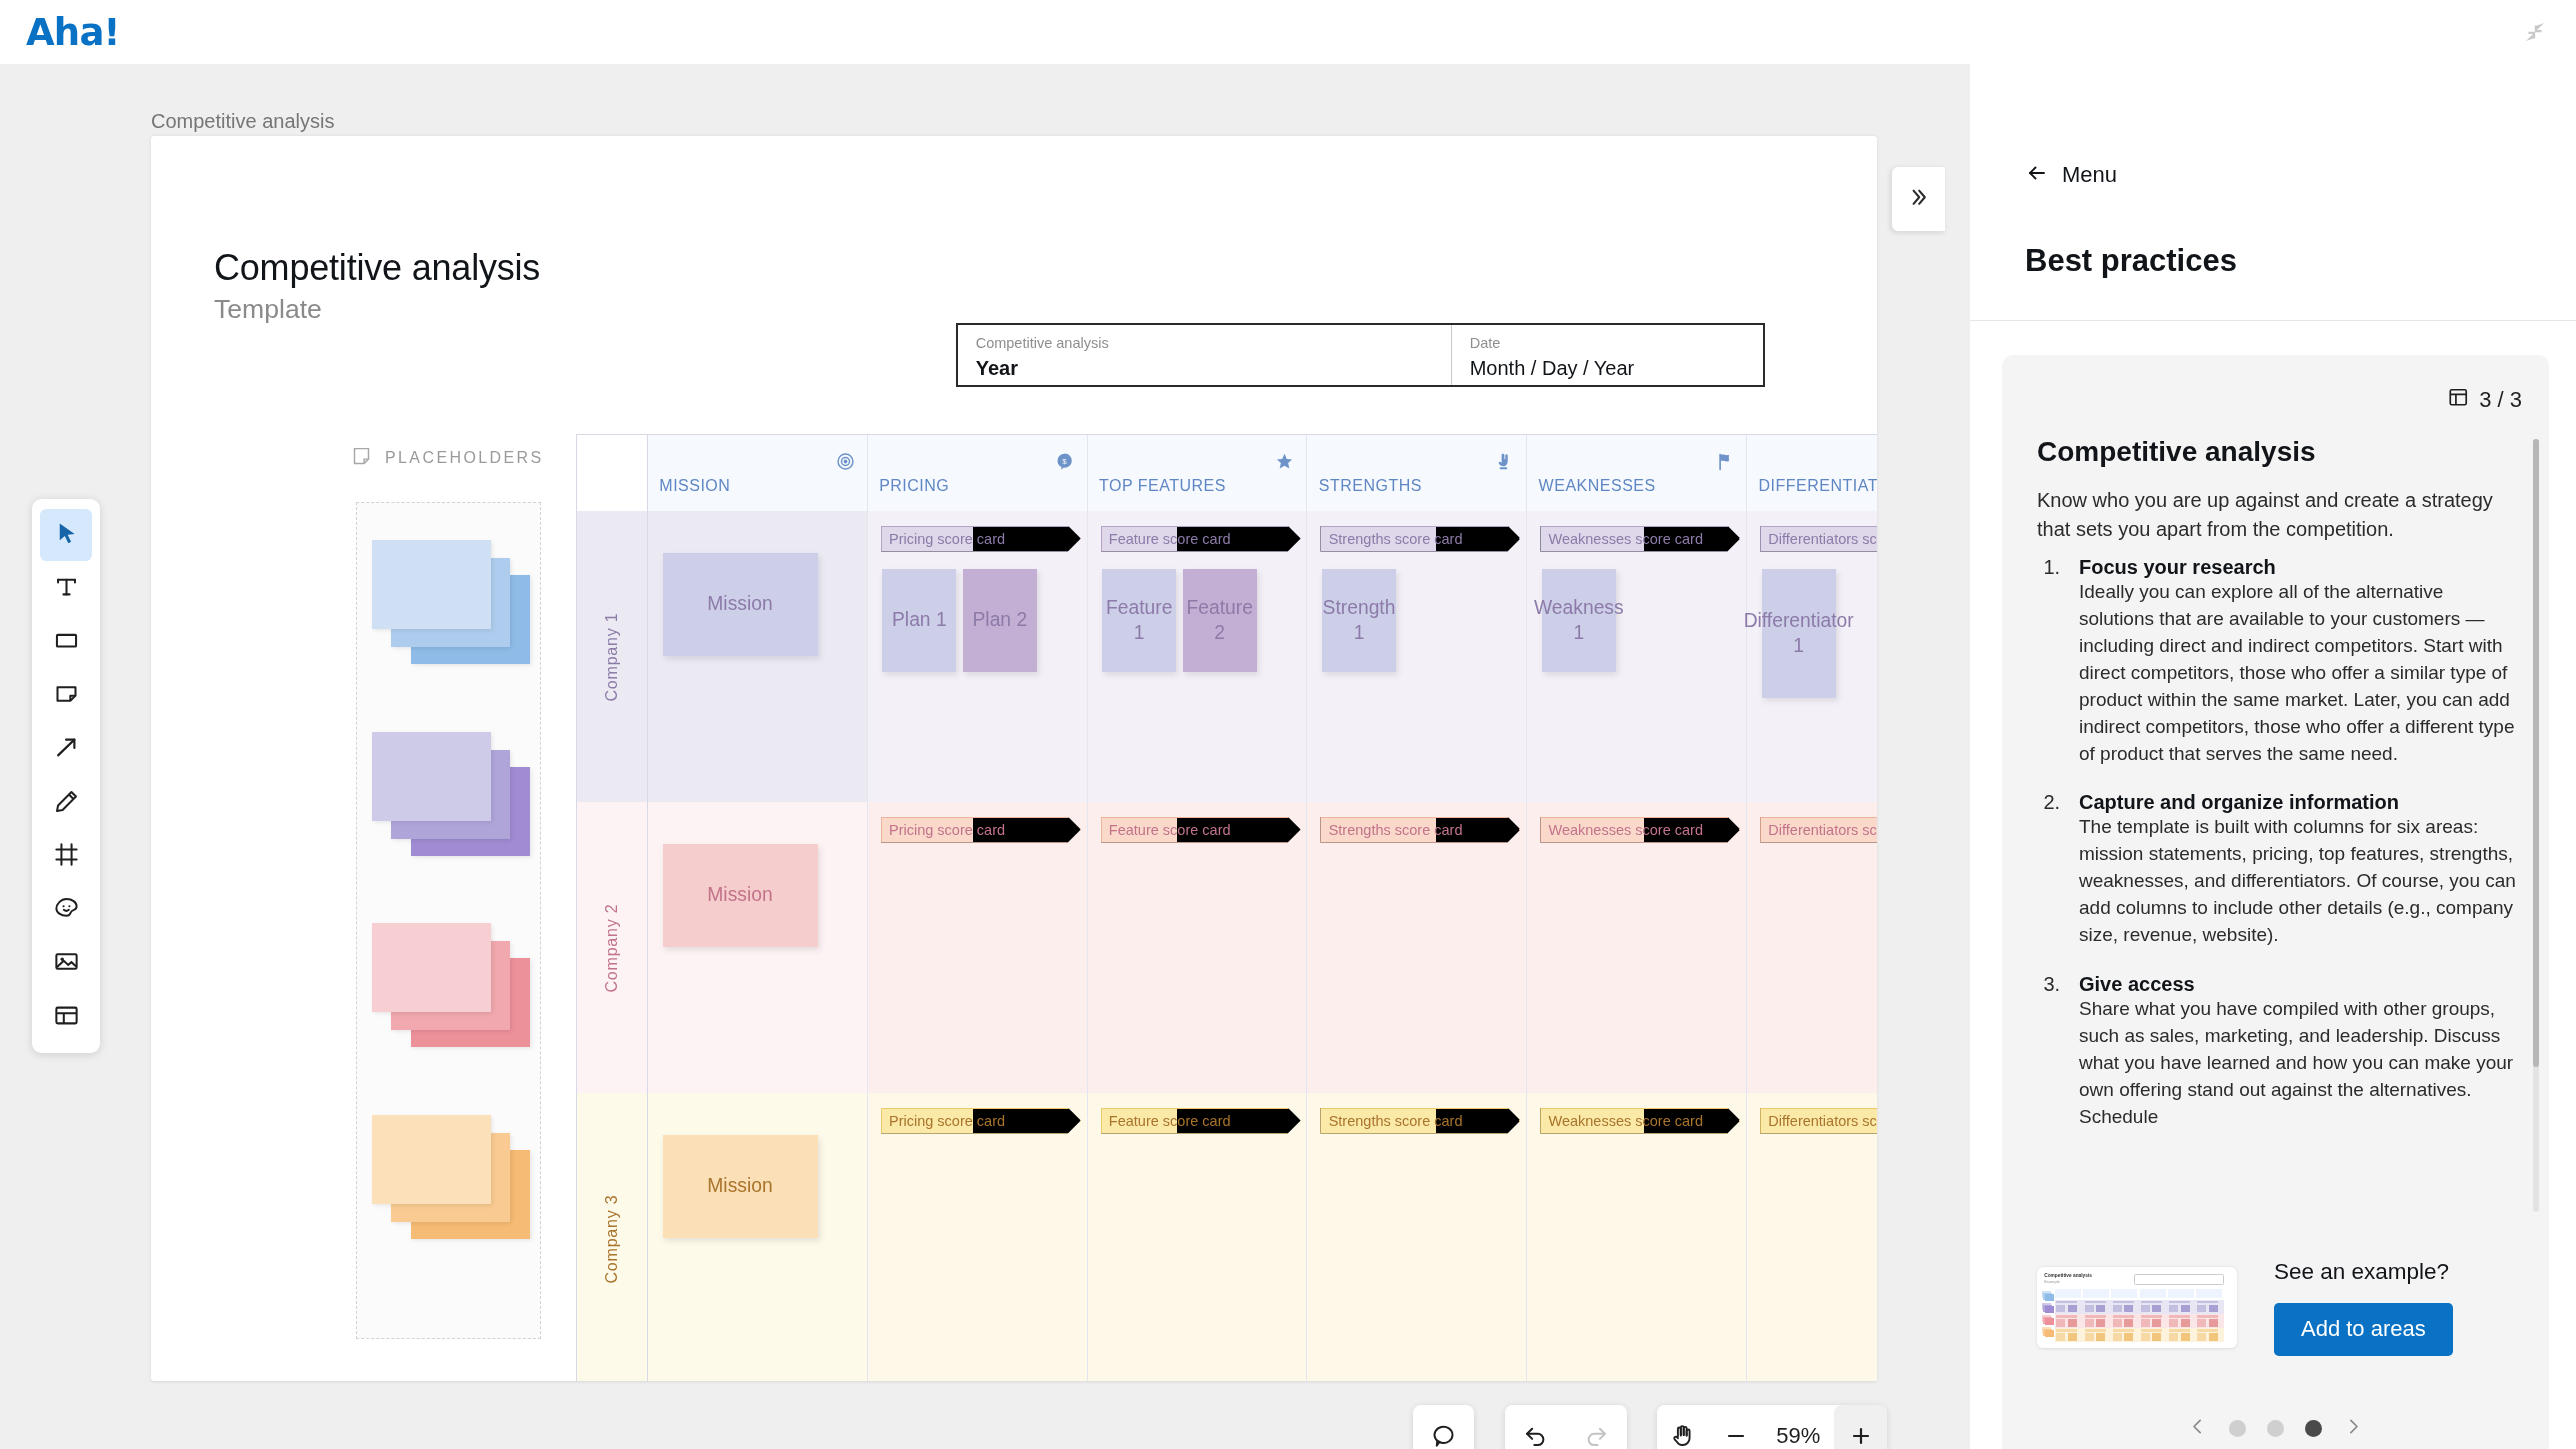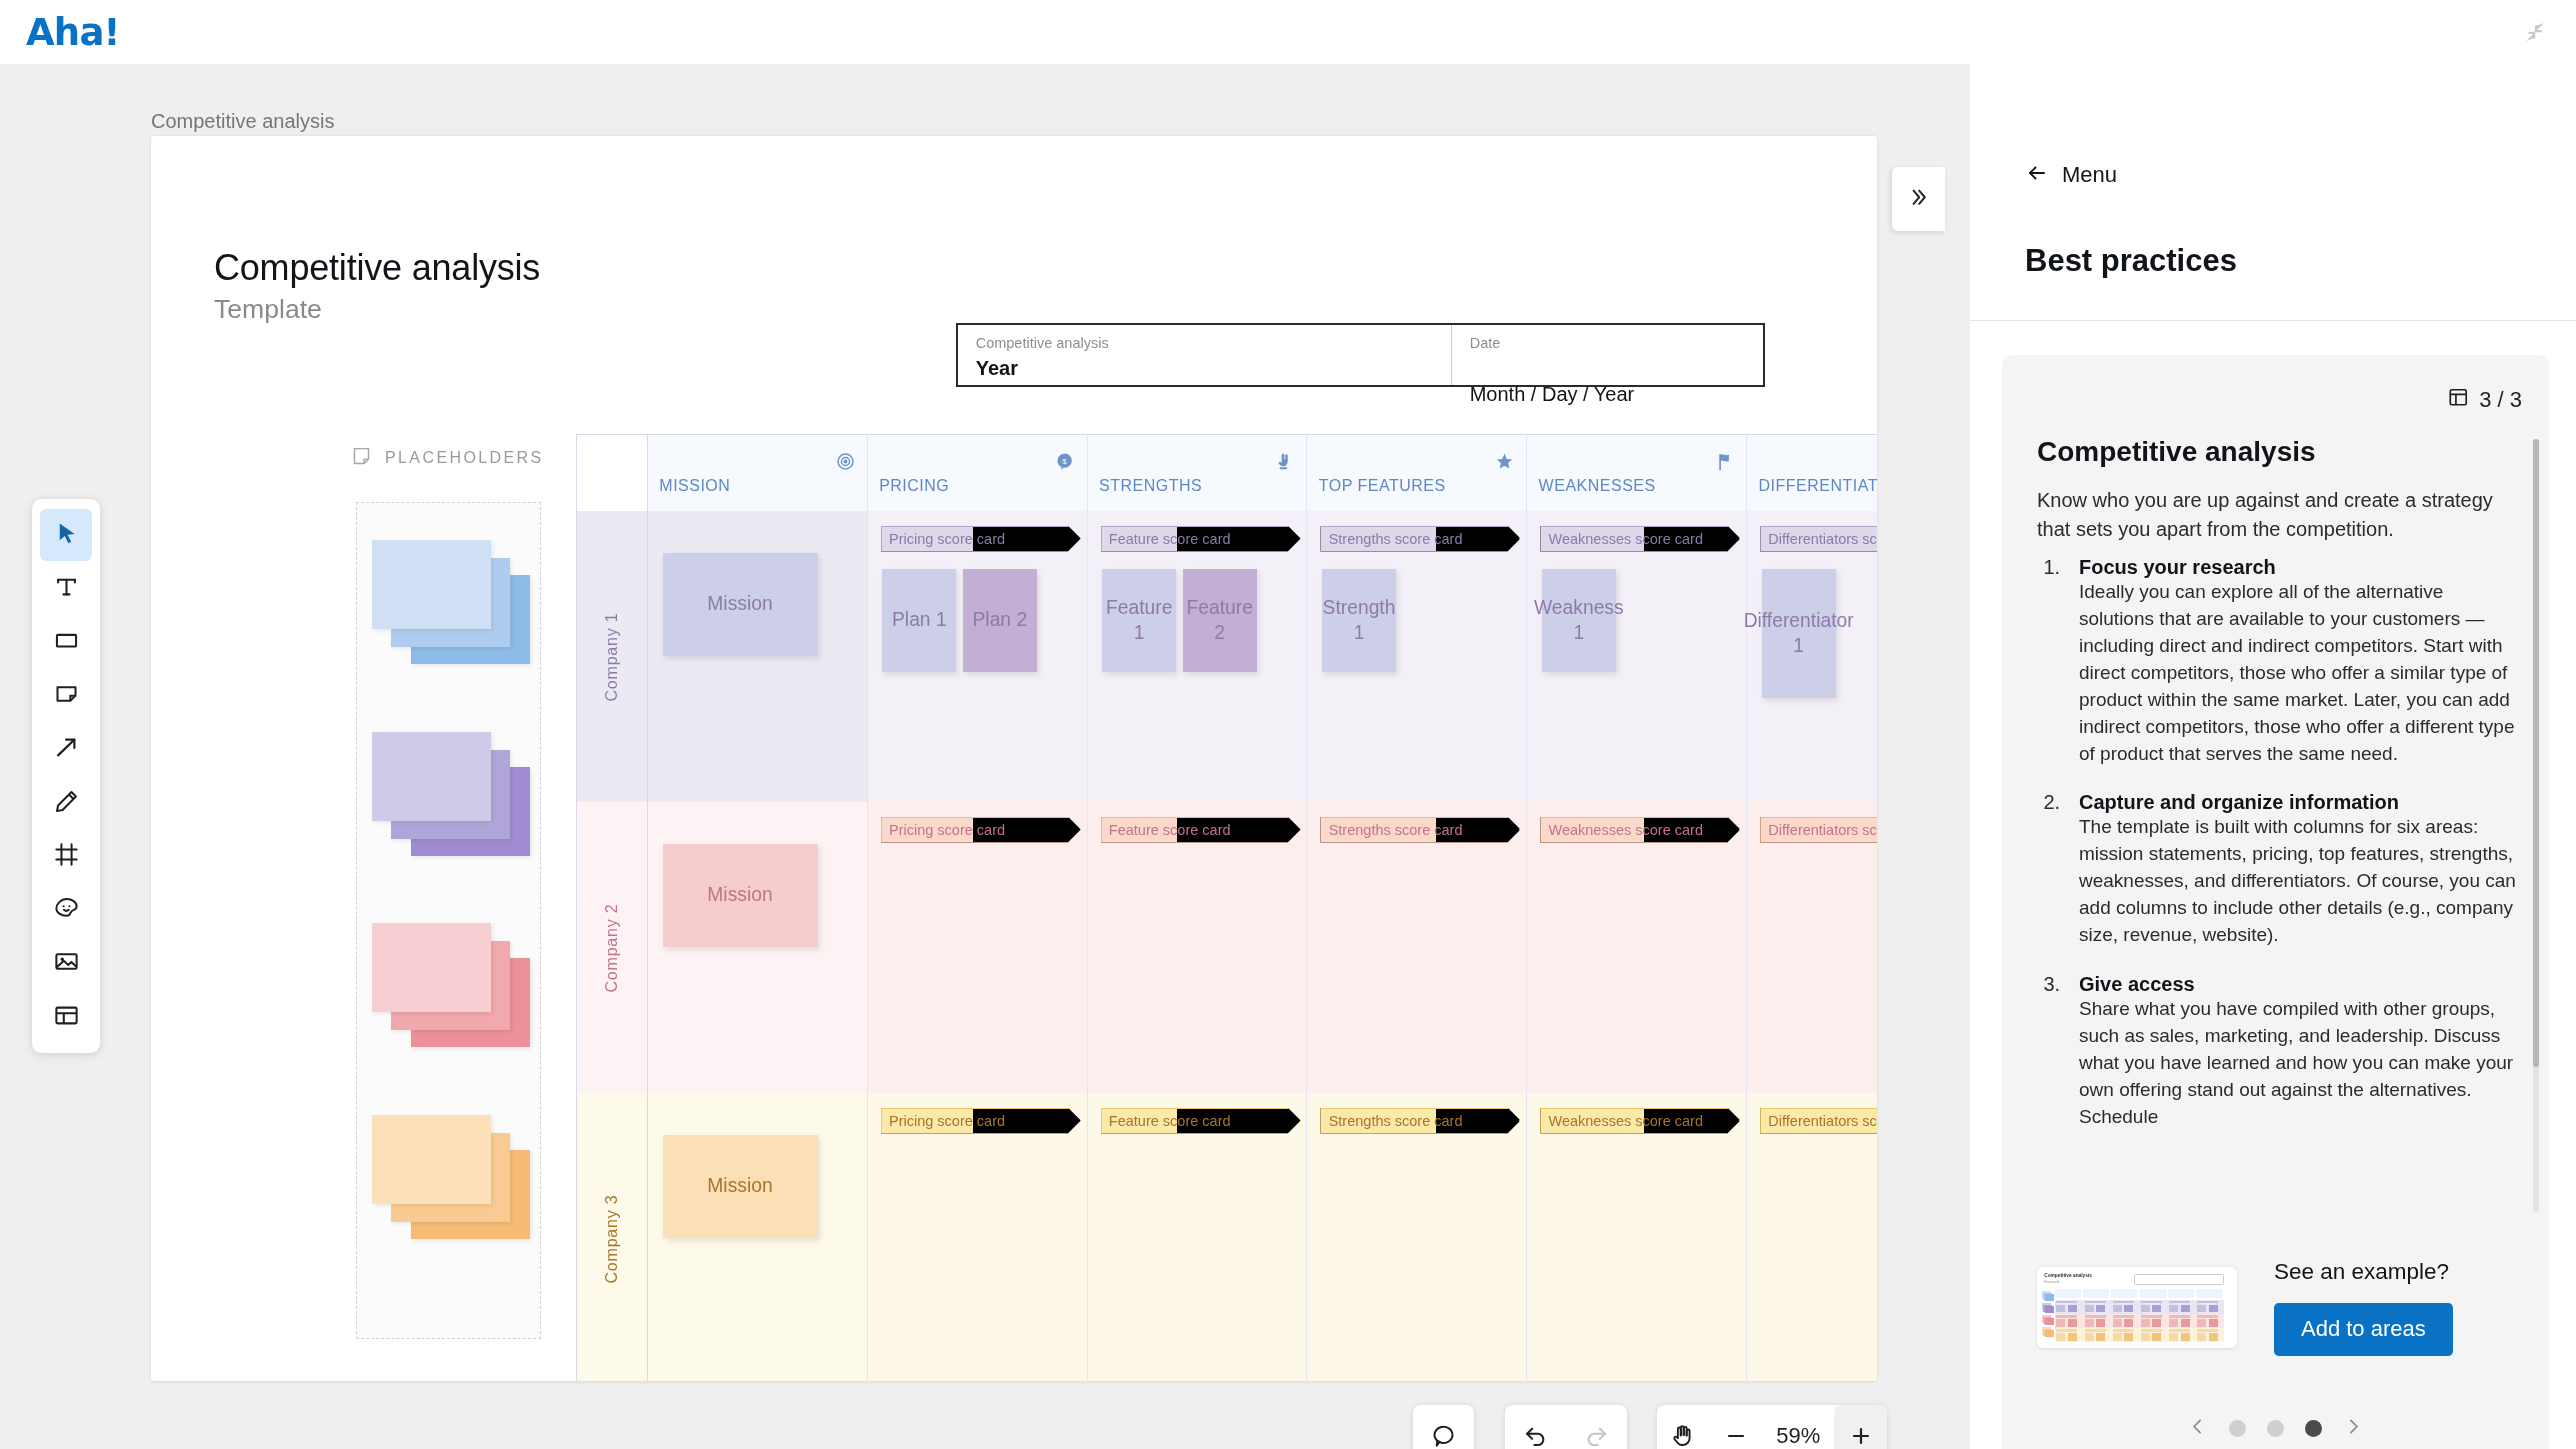--- a/index.html
+++ b/index.html
@@ -58,21 +58,21 @@
     position: absolute; left: 805px; top: 187px;
     width: 809px; height: 64px;
     background: #ffffff; border: 2.4px solid #2a2a2a;
     display: flex;
   }
   .namebox-cell { flex: 1; padding: 8px 17.7px; position: relative; }
   .namebox-cell.date { flex: 0 0 312px; border-left: 0.8px solid #c9c9c9; }
   .nb-label { font-size: 14.5px; color: #8e8e8e; line-height: 1.4; }
   .nb-value { font-size: 20px; color: #111418; line-height: 1.5; }
   .nb-value.bold { font-weight: bold; }
-  .nb-value.normal { font-weight: normal; margin-top: 26px; }
+  .nb-value.normal { font-weight: normal; }
 
   
   .ph-head {
     position: absolute; left: 200px; top: 310px;
     display: flex; align-items: center; gap: 13px;
   }
   .ph-head-text {
     font-size: 16px; letter-spacing: 2.4px; color: #9a9a9a; font-weight: 500;
   }
   .ph-zone {
@@ -336,30 +336,30 @@
             </div>
             <div class="col">
               <span class="hcol-icon"><svg width="21" height="21" viewBox="0 0 24 24" fill="currentColor">
                   <path d="M12 3a8 8 0 0 0-8 8 8 8 0 0 0 4.6 7.2L8 21.5l3.2-2.6A8 8 0 1 0 12 3Z"></path>
                   <text x="12" y="15" font-size="9" text-anchor="middle" fill="#f6f9fe" font-family="Liberation Sans">$</text>
                 </svg></span>
               <span class="hcol-label">PRICING</span>
             </div>
             <div class="col">
               <span class="hcol-icon"><svg width="21" height="21" viewBox="0 0 24 24" fill="currentColor">
+                  <path d="M12 3.2 14.6 9 20.8 9.6 16.1 13.8 17.5 20 12 16.8 6.5 20 7.9 13.8 3.2 9.6 9.4 9Z"></path>
+                </svg></span>
+              <span class="hcol-label">TOP FEATURES</span>
+            </div>
+            <div class="col">
+              <span class="hcol-icon"><svg width="21" height="21" viewBox="0 0 24 24" fill="currentColor">
                   <path d="M10.5 3.2c.9 0 1.4.7 1.4 1.6v4.6h1V5.2c0-.9.6-1.6 1.4-1.6s1.4.7 1.4 1.6V11c0 4-2.1 6.4-5 6.4-2.4 0-4.1-1.2-5.1-3.2-.4-.9.1-1.7.9-1.9.7-.2 1.3.1 1.7.8l.5.9V4.8c0-.9.6-1.6 1.4-1.6Z"></path>
                   <rect x="6.5" y="18.6" width="8.6" height="2.2" rx="1"></rect>
                 </svg></span>
               <span class="hcol-label">STRENGTHS</span>
-            </div>
-            <div class="col">
-              <span class="hcol-icon"><svg width="21" height="21" viewBox="0 0 24 24" fill="currentColor">
-                  <path d="M12 3.2 14.6 9 20.8 9.6 16.1 13.8 17.5 20 12 16.8 6.5 20 7.9 13.8 3.2 9.6 9.4 9Z"></path>
-                </svg></span>
-              <span class="hcol-label">TOP FEATURES</span>
             </div>
             <div class="col">
               <span class="hcol-icon"><svg width="21" height="21" viewBox="0 0 24 24" fill="none" stroke="currentColor" stroke-width="1.9" stroke-linecap="round">
                   <path d="M7 21 V4"></path>
                   <path d="M7 4.6 C10 2.8 13.5 6 17 4.4 V11.6 C13.5 13.2 10 10 7 11.8Z" fill="currentColor" stroke="none"></path>
                 </svg></span>
               <span class="hcol-label">WEAKNESSES</span>
             </div>
             <div class="col">
               <span class="hcol-label">DIFFERENTIATORS</span>

